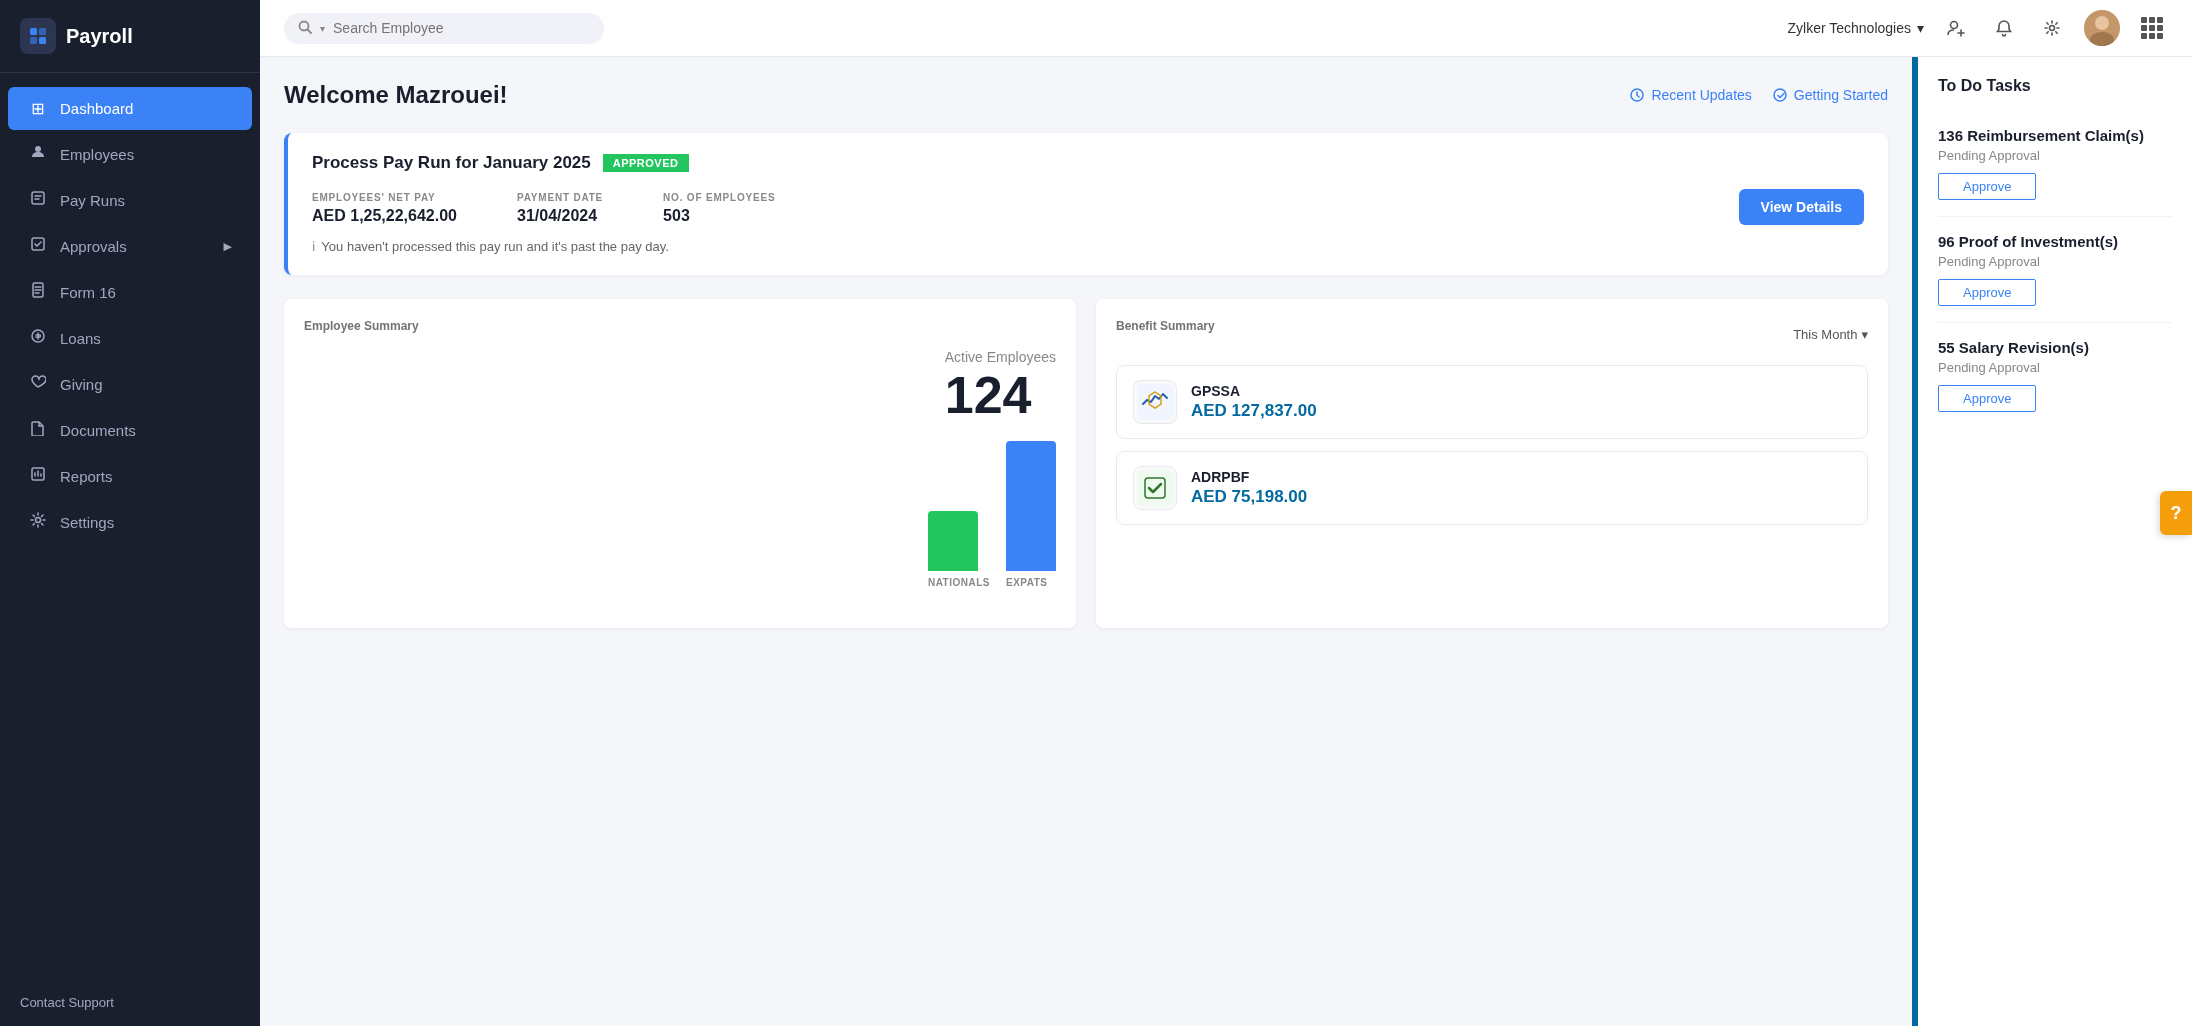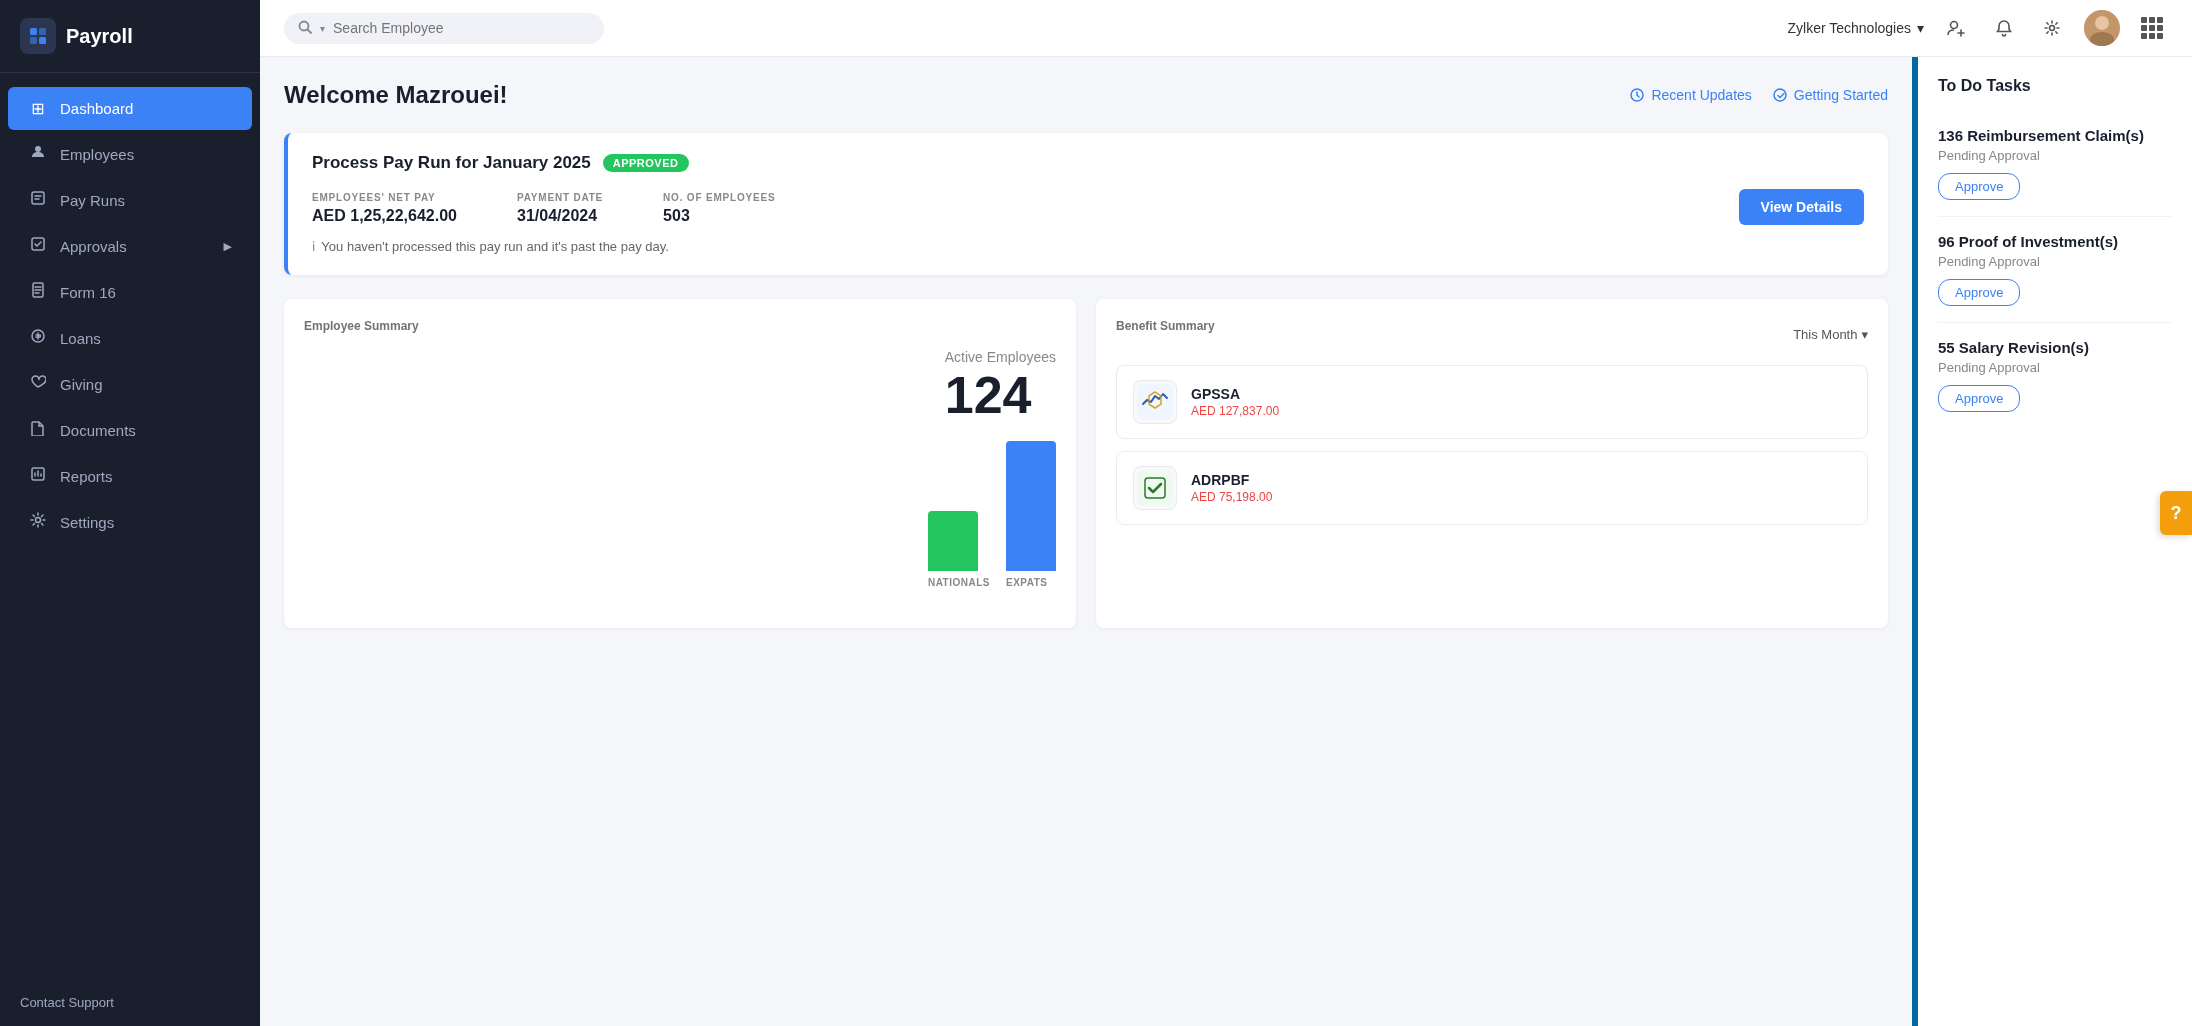--- a/index.html
+++ b/index.html
@@ -147,21 +147,21 @@
     .pay-run-header {
       display: flex; align-items: center; gap: 12px; margin-bottom: 16px;
     }
     .pay-run-title { font-size: 17px; font-weight: 600; color: #1a1f2e; }
     .badge-approved {
       background: #22c55e;
       color: #fff;
       font-size: 11px;
       font-weight: 700;
       padding: 3px 10px;
-      border-radius: 9px;
+      border-radius: 0;
       letter-spacing: 0.5px;
     }
     .pay-run-details {
       display: flex; align-items: flex-end; gap: 60px;
     }
     .pay-run-field { }
     .pay-run-label { font-size: 10px; font-weight: 700; color: #888; letter-spacing: 0.8px; text-transform: uppercase; margin-bottom: 4px; }
     .pay-run-value { font-size: 16px; font-weight: 600; color: #1a1f2e; }
     .pay-run-spacer { flex: 1; }
     .view-details-btn {
@@ -250,21 +250,21 @@
       width: 44px; height: 44px;
       border-radius: 8px;
       border: 1px solid #e8eaf0;
       display: flex; align-items: center; justify-content: center;
       font-size: 11px; font-weight: 700; color: #666;
       overflow: hidden;
       background: #f9f9f9;
     }
     .benefit-info { }
     .benefit-name { font-size: 14px; font-weight: 600; color: #1a1f2e; margin-bottom: 2px; }
-    .benefit-amount { font-size: 12px; font-weight: 400; color: #ef4444; }
+    .benefit-amount { font-size: 17px; font-weight: 700; color: #0369a1; }
 
     
     .right-panel {
       width: 280px;
       min-width: 280px;
       background: #fff;
       border-left: 6px solid #0369a1;
       padding: 20px;
       overflow-y: auto;
     }
@@ -273,22 +273,22 @@
       padding: 16px 0;
       border-bottom: 1px solid #f0f2f7;
     }
     .todo-item:last-child { border-bottom: none; }
     .todo-item-title { font-size: 15px; font-weight: 600; color: #1a1f2e; margin-bottom: 4px; }
     .todo-item-sub { font-size: 13px; color: #888; margin-bottom: 10px; }
     .approve-btn {
       background: #fff;
       color: #3b82f6;
       border: 1px solid #3b82f6;
-      border-radius: 12px;
-      padding: 5px 16px;
+      border-radius: 2px;
+      padding: 5px 24px;
       font-size: 13px;
       font-weight: 500;
       cursor: pointer;
     }
 
     
     .help-btn {
       position: fixed;
       right: 0;
       top: 50%;

